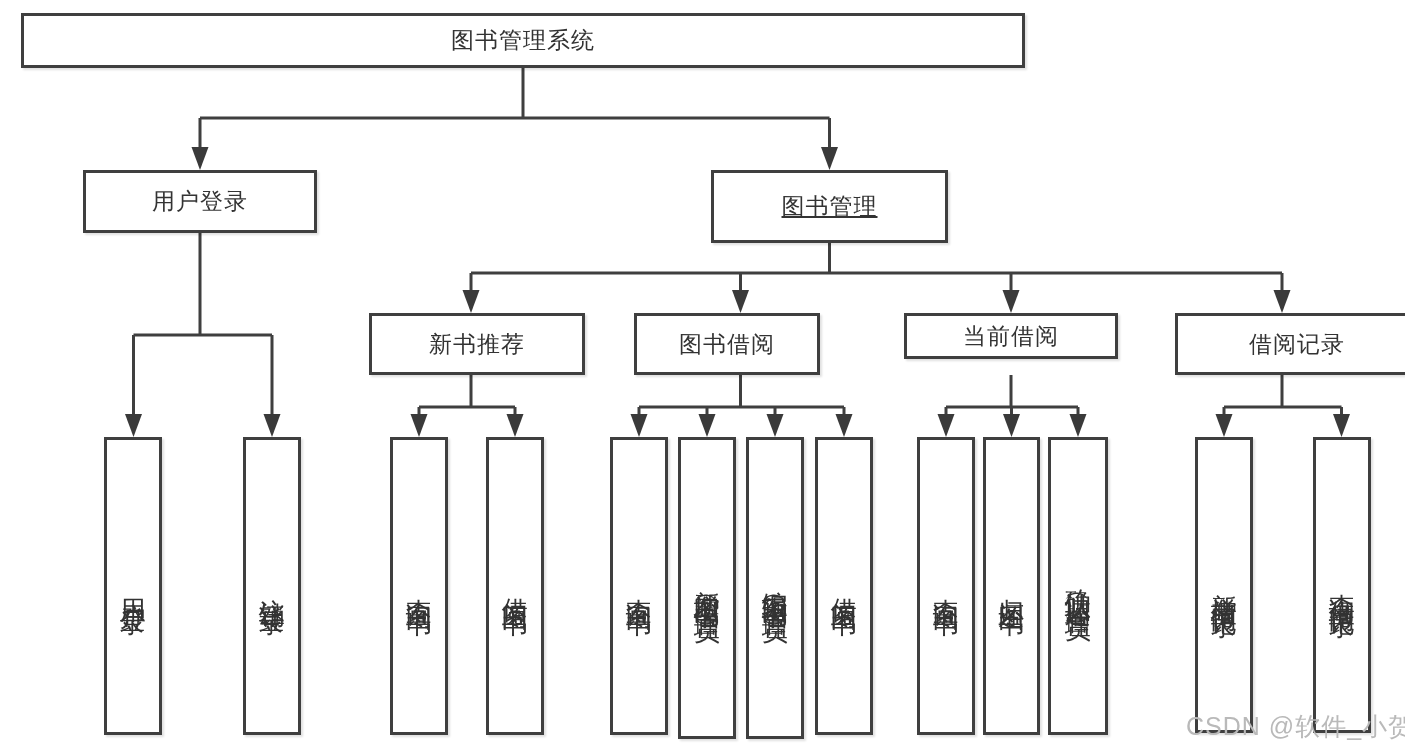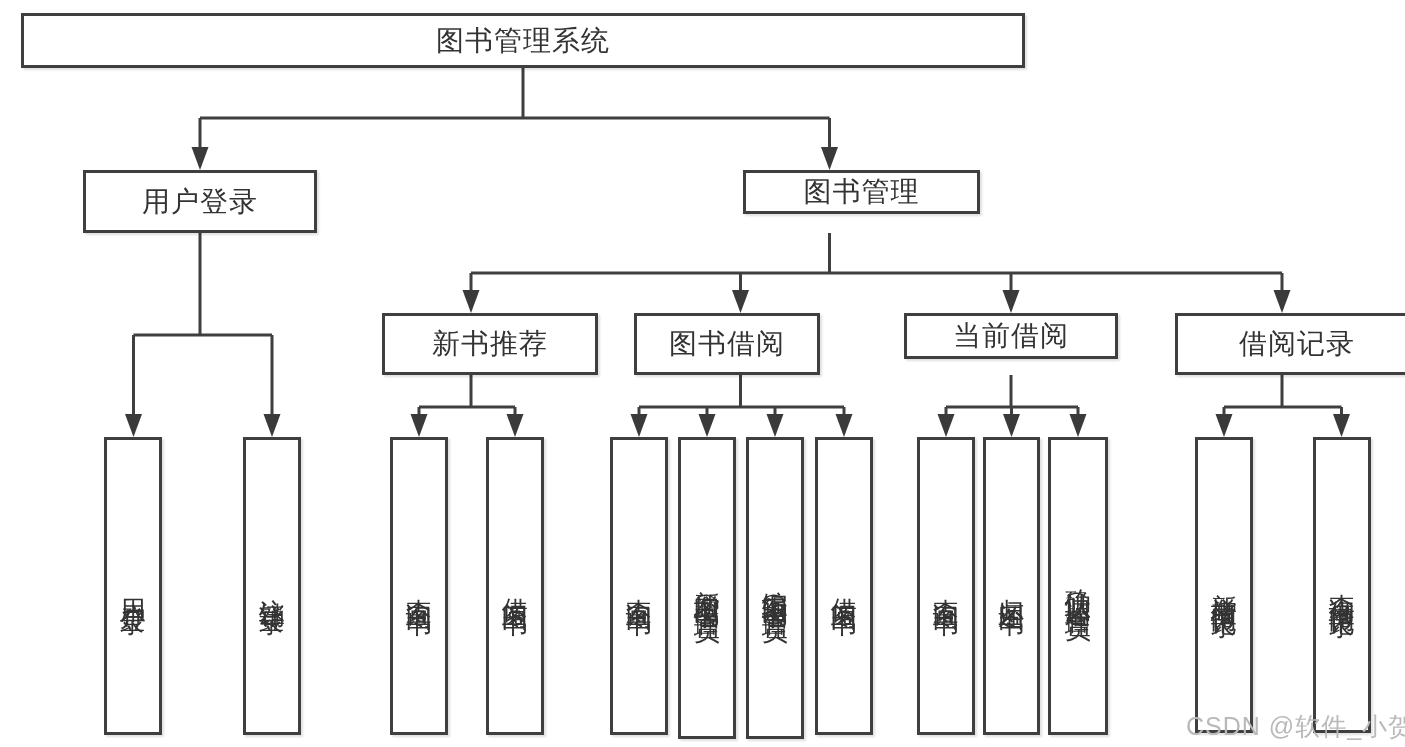--- a/index.html
+++ b/index.html
@@ -20,21 +20,21 @@
     position: absolute;
     box-sizing: border-box;
     border: 3px solid #3f3f3f;
     background: #ffffff;
     display: flex;
     align-items: center;
     justify-content: center;
     color: #333333;
     box-shadow: 2px 2px 2px rgba(0,0,0,0.12);
   }
-  .hnode { font-size: 28px; letter-spacing: 1px; white-space: nowrap; }
+  .hnode { font-size: 23px; letter-spacing: 1px; white-space: nowrap; }
   .vnode .vtext {
     writing-mode: vertical-rl;
     text-orientation: mixed;
     font-size: 26px;
     letter-spacing: 4px;
     line-height: 1.1;
     white-space: nowrap;
   }
   .watermark {
     position: absolute;
@@ -88,23 +88,23 @@
       <polygon points="1011.5,437 1003,414 1020,414"></polygon>
       <polygon points="1078,437 1069.5,414 1086.5,414"></polygon>
       <polygon points="1224,437 1215.5,414 1232.5,414"></polygon>
       <polygon points="1341.5,437 1333,414 1350,414"></polygon>
     </g>
   </svg>
 
   <div class="node hnode" style="left:21px; top:13px; width:1004px; height:55px;">图书管理系统</div>
 
   <div class="node hnode" style="left:83px; top:170px; width:234px; height:63px;">用户登录</div>
-  <div class="node hnode" style="left:743px; top:170px; width:237px; height:44px;">图书管理</div>
+  <div class="node hnode" style="left:711px; top:170px; width:237px; height:73px;text-decoration:underline;">图书管理</div>
 
-  <div class="node hnode" style="left:382px; top:313px; width:216px; height:62px;">新书推荐</div>
+  <div class="node hnode" style="left:369px; top:313px; width:216px; height:62px;">新书推荐</div>
   <div class="node hnode" style="left:634px; top:313px; width:186px; height:62px;">图书借阅</div>
   <div class="node hnode" style="left:904px; top:313px; width:214px; height:46px;">当前借阅</div>
   <div class="node hnode" style="left:1175px; top:313px; width:244px; height:62px;">借阅记录</div>
 
   <div class="node vnode" style="left:104px; top:437px; width:58px; height:298px;">
     <span class="vtext">用户登录</span>
   </div>
   <div class="node vnode" style="left:243px; top:437px; width:58px; height:298px;">
     <span class="vtext">注销登录</span>
   </div>

